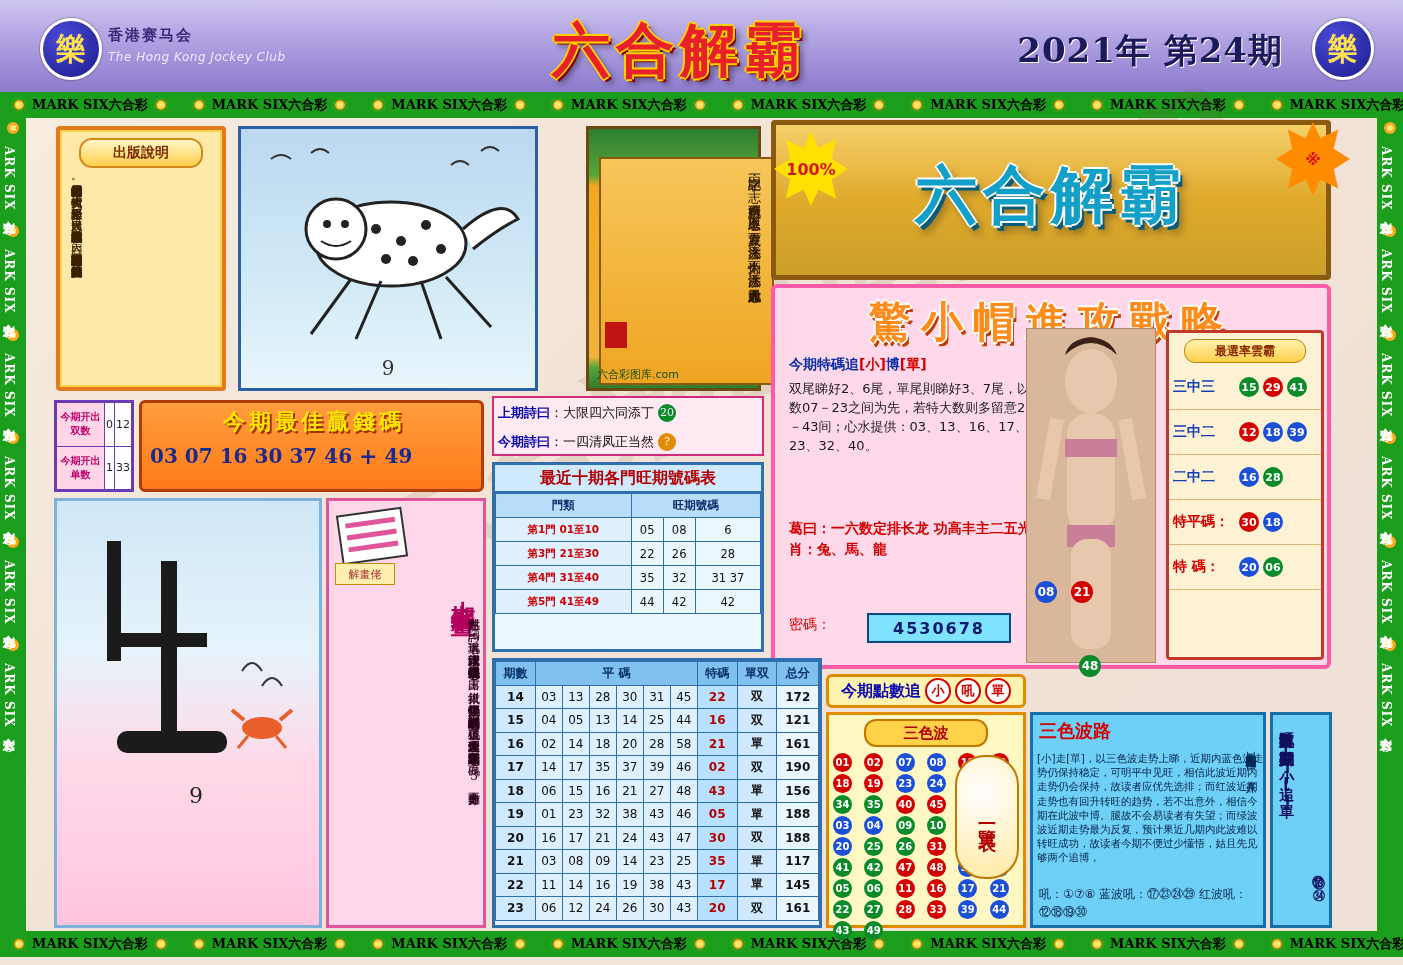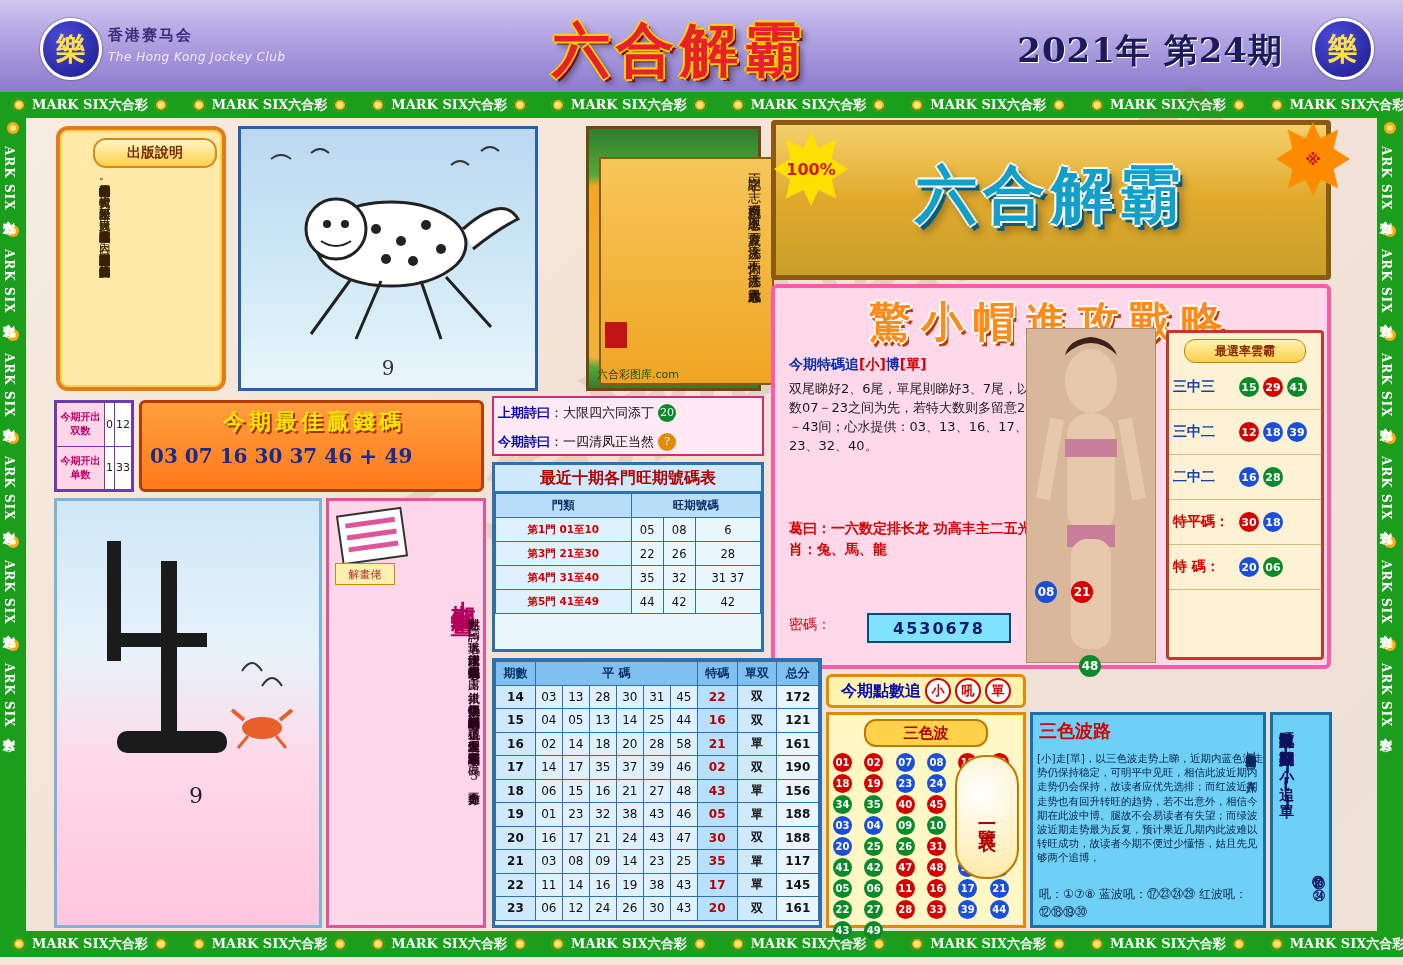--- a/index.html
+++ b/index.html
@@ -37,21 +37,21 @@
       2px 0 0 #ffd400,-2px 0 0 #ffd400,0 2px 0 #ffd400,0 -2px 0 #ffd400,
       3px 3px 0 #8b0000, 5px 5px 6px rgba(0,0,0,.45);
   }
   .hdr-issue{position:absolute;right:120px;top:28px;font-size:34px;font-weight:bold;color:#1b1b5c;
     font-family:"DejaVu Serif","Liberation Serif",serif;letter-spacing:1px;
     text-shadow:1px 1px 0 #fff;}
 
   
   .strip{
     position:absolute;left:0;width:1403px;height:26px;
-    background:#1b9e1b;color:#ffffff;overflow:hidden;
+    background:#1b9e1b;color:#000000;overflow:hidden;
     display:flex;align-items:center;
   }
   .strip.top{top:92px;}
   .strip.bottom{top:931px;}
   .strip .seg{display:flex;align-items:center;gap:6px;padding:0 12px;white-space:nowrap;
     font-size:13px;font-weight:bold;font-family:"DejaVu Serif","Liberation Serif",serif;}
   .flower{width:14px;height:14px;border-radius:50%;
     background:radial-gradient(circle,#ffe96b 0 35%,#ffa51f 36% 100%);
     box-shadow:0 0 0 2px #1b9e1b inset;display:inline-block;}
 
@@ -68,21 +68,21 @@
   .canvas{position:absolute;left:26px;top:118px;width:1351px;height:813px;
     background:linear-gradient(135deg,#f6ece0,#f3e3d6 40%,#efe0d8 100%);}
   .wm{position:absolute;left:300px;top:120px;font-size:120px;color:rgba(120,90,60,.13);
     transform:rotate(-28deg);font-family:"DejaVu Serif","Liberation Serif",serif;font-weight:bold;
     pointer-events:none;letter-spacing:4px;}
 
   .box{position:absolute;box-sizing:border-box;}
 
   
   #pub{left:30px;top:8px;width:170px;height:265px;background:#ffe9a8;
-    border:4px solid #e07c1e;border-radius:12px;box-shadow:0 0 0 2px #ffd24a inset;padding-left:28px;}
+    border:4px solid #e07c1e;border-radius:4px;box-shadow:0 0 0 2px #ffd24a inset;}
   #pub .cap{margin:8px auto 4px;width:120px;height:26px;border-radius:13px;
     background:linear-gradient(180deg,#fff6c8,#ffcf4a);border:2px solid #d4891c;
     display:flex;align-items:center;justify-content:center;font-weight:bold;color:#7a2b00;font-size:14px;
     font-family:"DejaVu Serif","Liberation Serif",serif;}
   #pub .body{
     padding:4px 8px;height:210px;overflow:hidden;
     writing-mode:vertical-rl;text-orientation:upright;
     font-size:11.5px;line-height:1.45;color:#3a2200;font-family:"DejaVu Serif","Liberation Serif",serif;
   }
 

